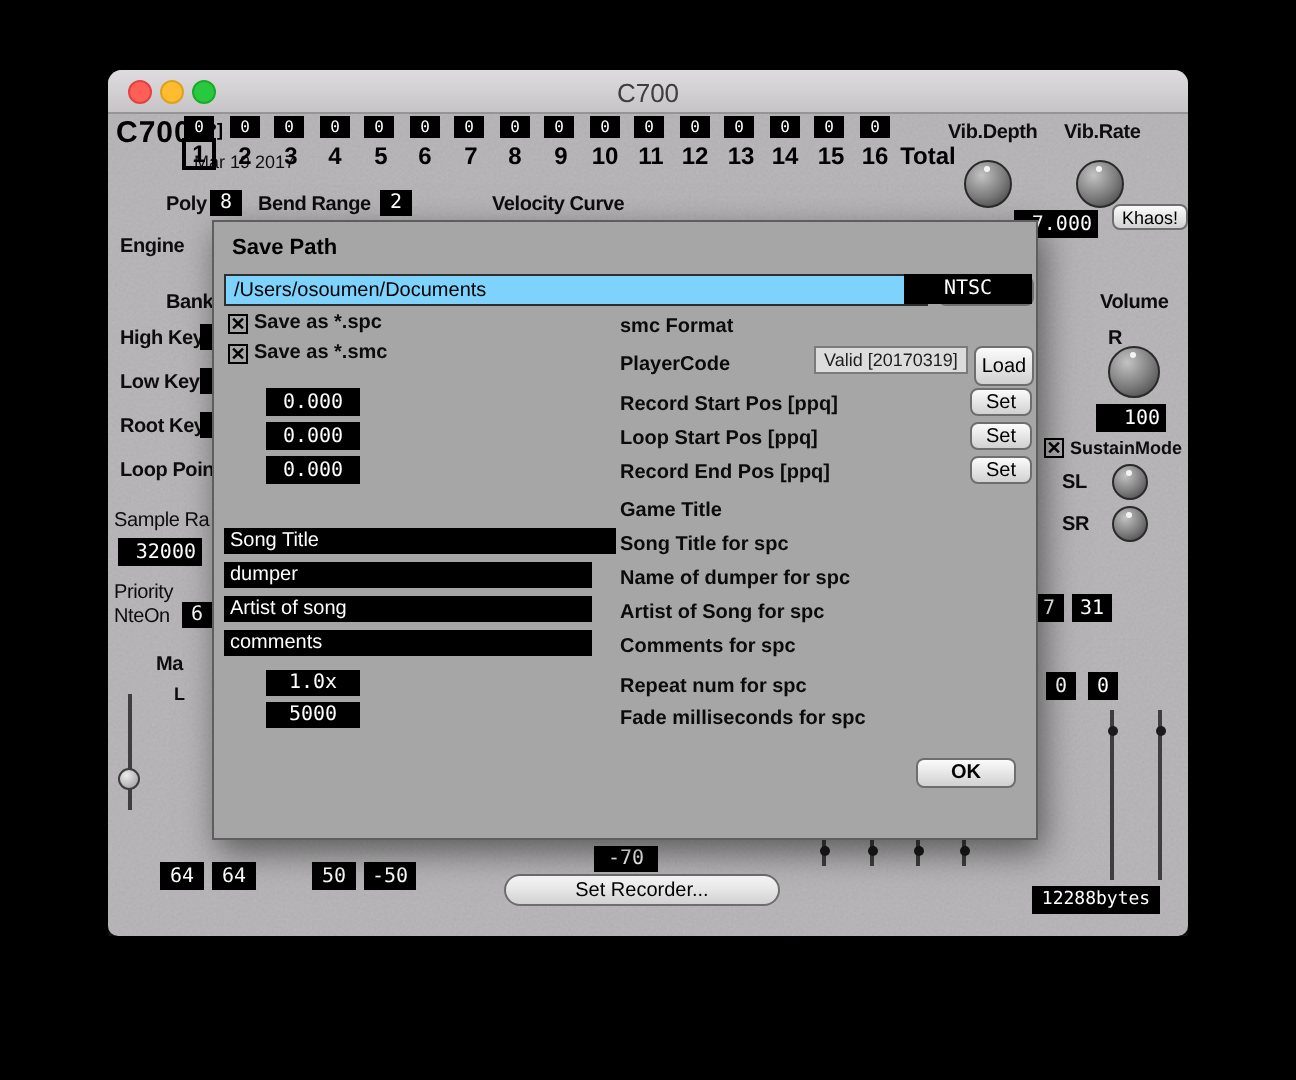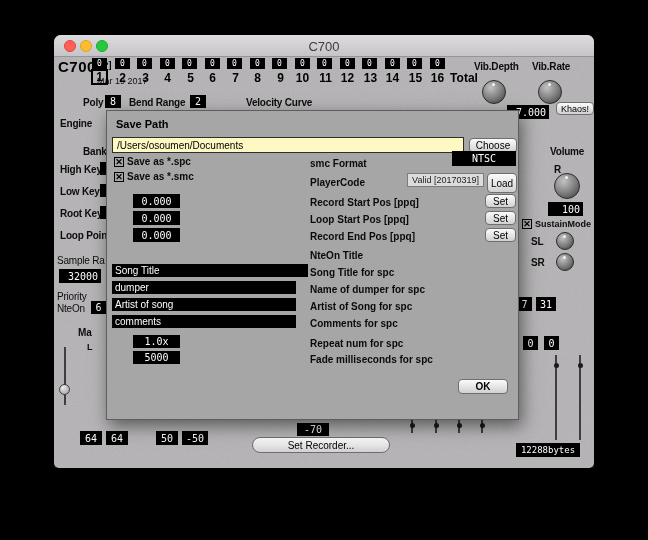--- a/index.html
+++ b/index.html
@@ -63,21 +63,21 @@
     font-size:9px; line-height:8px; align-items:center; justify-content:center;
     color:#000; flex:none; }
   .chkrow { position:absolute; display:flex; align-items:center; gap:3px;
     font-size:10px; font-weight:700; color:#0c0c0c; z-index:2; white-space:nowrap; }
   .dialog { position:absolute; left:52px; top:75px; width:413px; height:310px;
     background:#a6a6a6; border:1px solid #5e5e5e;
     box-shadow:3px 6px 16px rgba(0,0,0,.5); z-index:10; }
   .dlbl { position:absolute; font-size:10px; font-weight:700; color:#0b0b0b;
     white-space:nowrap; }
   .dtitle { position:absolute; left:9px; top:7px; font-size:11px; font-weight:700; color:#000; }
-  .field { position:absolute; background:#fef9c3; border:1px solid #2d2d2d; font-size:10px;
+  .field { position:absolute; background:#7dd3fc; border:1px solid #2d2d2d; font-size:10px;
     color:#000; display:flex; align-items:center; padding-left:4px; white-space:nowrap; overflow:hidden; }
   .pcode { position:absolute; background:#dcdcdc; border:1px solid #7b7b7b; font-size:9px;
     display:flex; align-items:center; justify-content:center; color:#1e1e1e; white-space:nowrap; }
   .logo { position:absolute; left:4px; top:23px; font-size:15px; font-weight:800;
     letter-spacing:.5px; color:#000; z-index:2; }
   .help { position:absolute; left:46px; top:25px; font-size:9px; font-weight:700; z-index:2; }
   .date { position:absolute; left:4px; top:41px; font-size:9px; color:#101010; z-index:2;padding-left:39px; }
   .okbtn { font-weight:700; }
 </style>
 </head>
@@ -218,39 +218,39 @@
     <div class="chkrow" style="left:7px;top:45px">
       <span class="chk">✕</span>
       <span>Save as *.spc</span>
     </div>
     <div class="chkrow" style="left:7px;top:60px">
       <span class="chk">✕</span>
       <span>Save as *.smc</span>
     </div>
 
     <div class="dlbl" style="left:203px;top:47px">smc Format</div>
-    <div class="vbox" style="left:345px;top:40px;width:64px;height:15px">NTSC</div>
+    <div class="vbox" style="left:345px;top:26px;width:64px;height:15px">NTSC</div>
 
     <div class="dlbl" style="left:203px;top:66px">PlayerCode</div>
     <div class="pcode" style="left:300px;top:62px;width:77px;height:14px">Valid [20170319]</div>
     <div class="btn" style="left:380px;top:62px;width:30px;height:20px">Load</div>
 
     <div class="vbox" style="left:26px;top:83px;width:47px;height:14px">0.000</div>
     <div class="dlbl" style="left:203px;top:86px">Record Start Pos [ppq]</div>
     <div class="btn" style="left:378px;top:83px;width:31px;height:14px">Set</div>
 
     <div class="vbox" style="left:26px;top:100px;width:47px;height:14px">0.000</div>
     <div class="dlbl" style="left:203px;top:103px">Loop Start Pos [ppq]</div>
     <div class="btn" style="left:378px;top:100px;width:31px;height:14px">Set</div>
 
     <div class="vbox" style="left:26px;top:117px;width:47px;height:14px">0.000</div>
     <div class="dlbl" style="left:203px;top:120px">Record End Pos [ppq]</div>
     <div class="btn" style="left:378px;top:117px;width:31px;height:14px">Set</div>
 
-    <div class="dlbl" style="left:203px;top:139px">NteOn Title</div>
+    <div class="dlbl" style="left:203px;top:139px">Game Title</div>
 
     <div class="vbox l" style="left:5px;top:153px;width:196px;height:13px">Song Title</div>
     <div class="dlbl" style="left:203px;top:156px">Song Title for spc</div>
 
     <div class="vbox l" style="left:5px;top:170px;width:184px;height:13px">dumper</div>
     <div class="dlbl" style="left:203px;top:173px">Name of dumper for spc</div>
 
     <div class="vbox l" style="left:5px;top:187px;width:184px;height:13px">Artist of song</div>
     <div class="dlbl" style="left:203px;top:190px">Artist of Song for spc</div>
 

